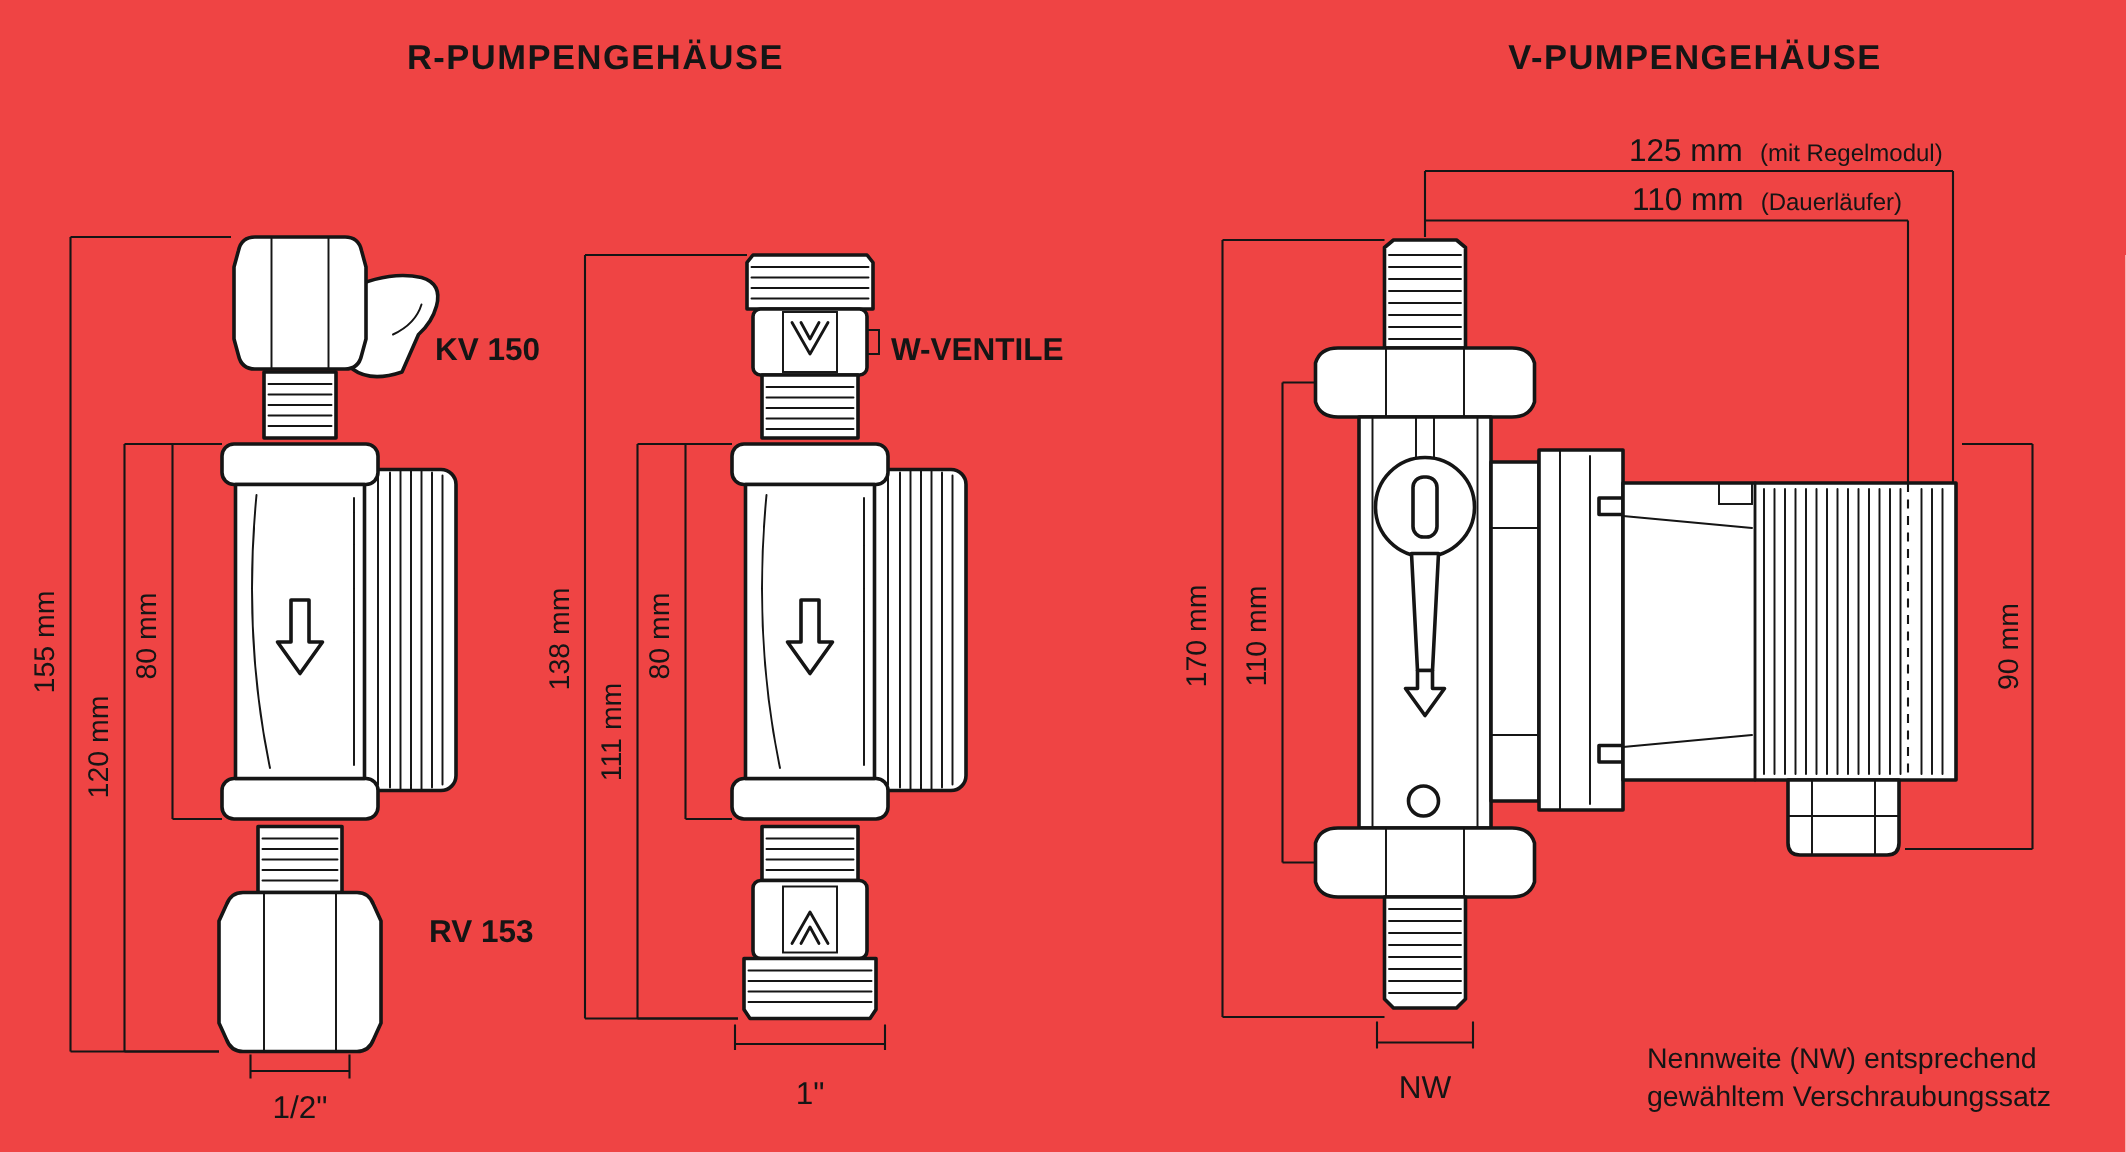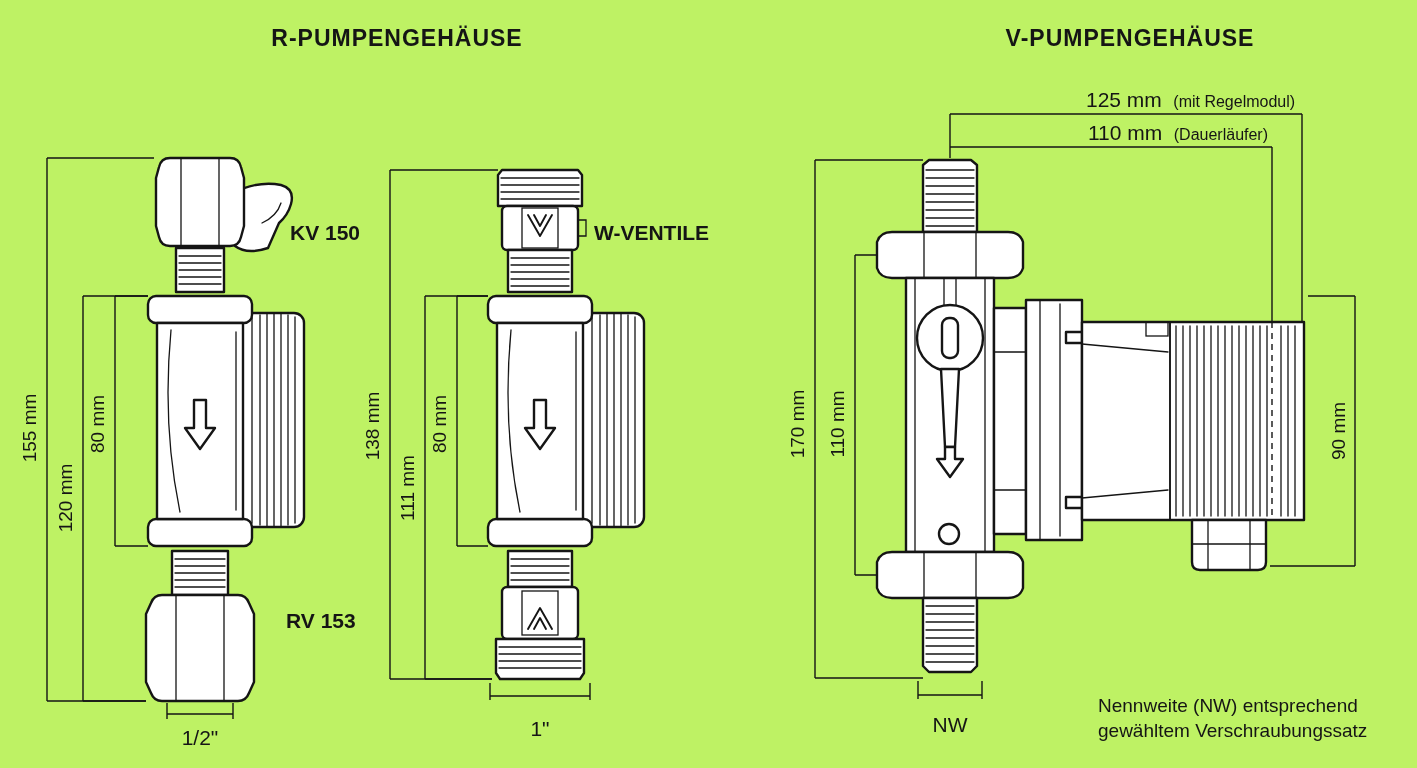--- a/index.html
+++ b/index.html
@@ -1,16 +1,16 @@
 <!DOCTYPE html>
 <html><head>
 <meta charset="utf-8">
 <style>
   html,body{margin:0;padding:0;background:#fff;}
-  .canvas{position:relative;width:1417px;height:768px;background:#bef264;overflow:hidden;
+  .canvas{position:relative;width:1417px;height:768px;background:#ef4444;overflow:hidden;
           font-family:"Liberation Sans",sans-serif;}
   svg{position:absolute;left:0;top:0;}
   svg text{fill:#151515;font-family:"Liberation Sans",sans-serif;}
   .olf {fill:#ffffff;stroke:#151515;stroke-width:2.4;stroke-linejoin:round;stroke-linecap:round;}
   .mid {fill:none;stroke:#151515;stroke-width:1.9;stroke-linejoin:round;stroke-linecap:round;}
   .thin{fill:none;stroke:#151515;stroke-width:1.3;stroke-linecap:round;}
   .dim {fill:none;stroke:#151515;stroke-width:1.4;}
   .dash{stroke-dasharray:6 5;}
   .dimtext{font-size:19px;}
   .bigdim{font-size:21px;}

